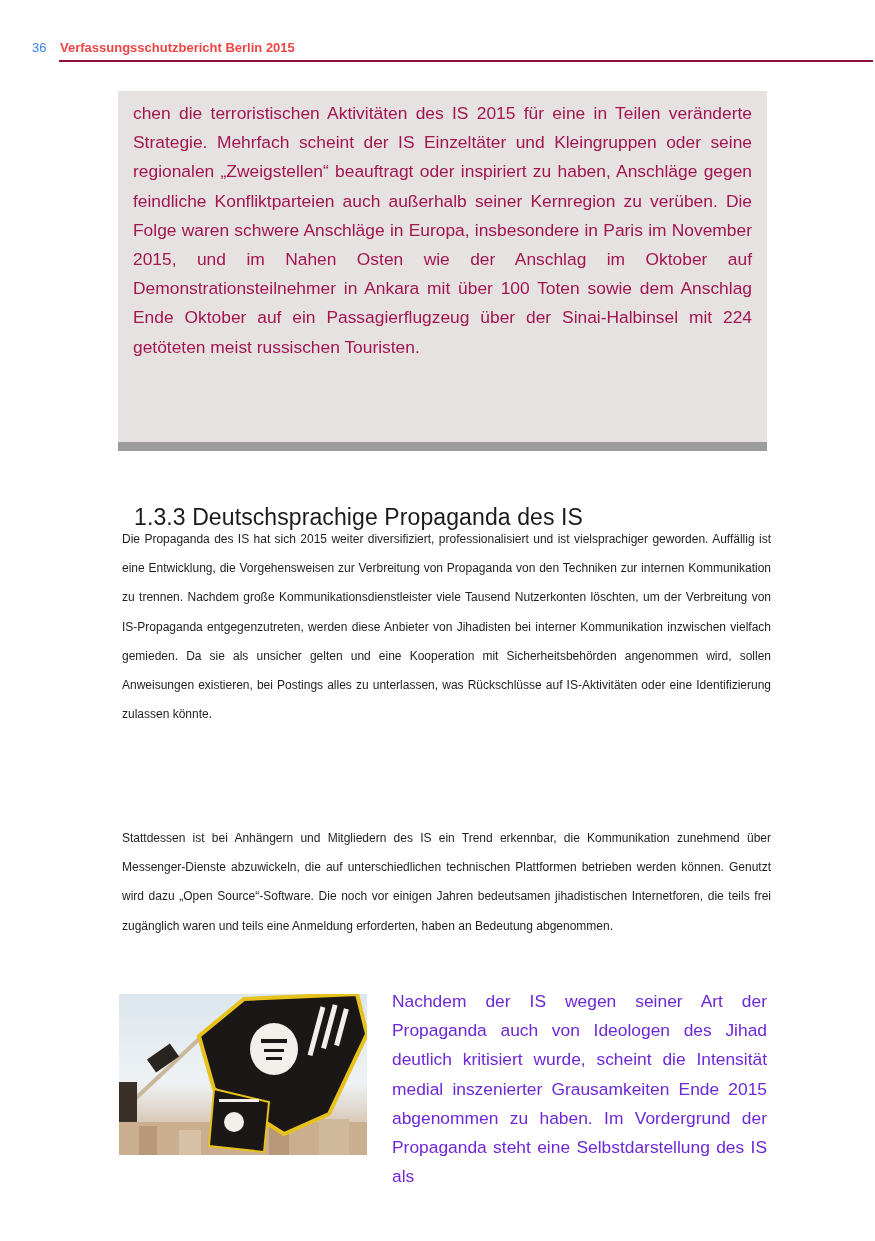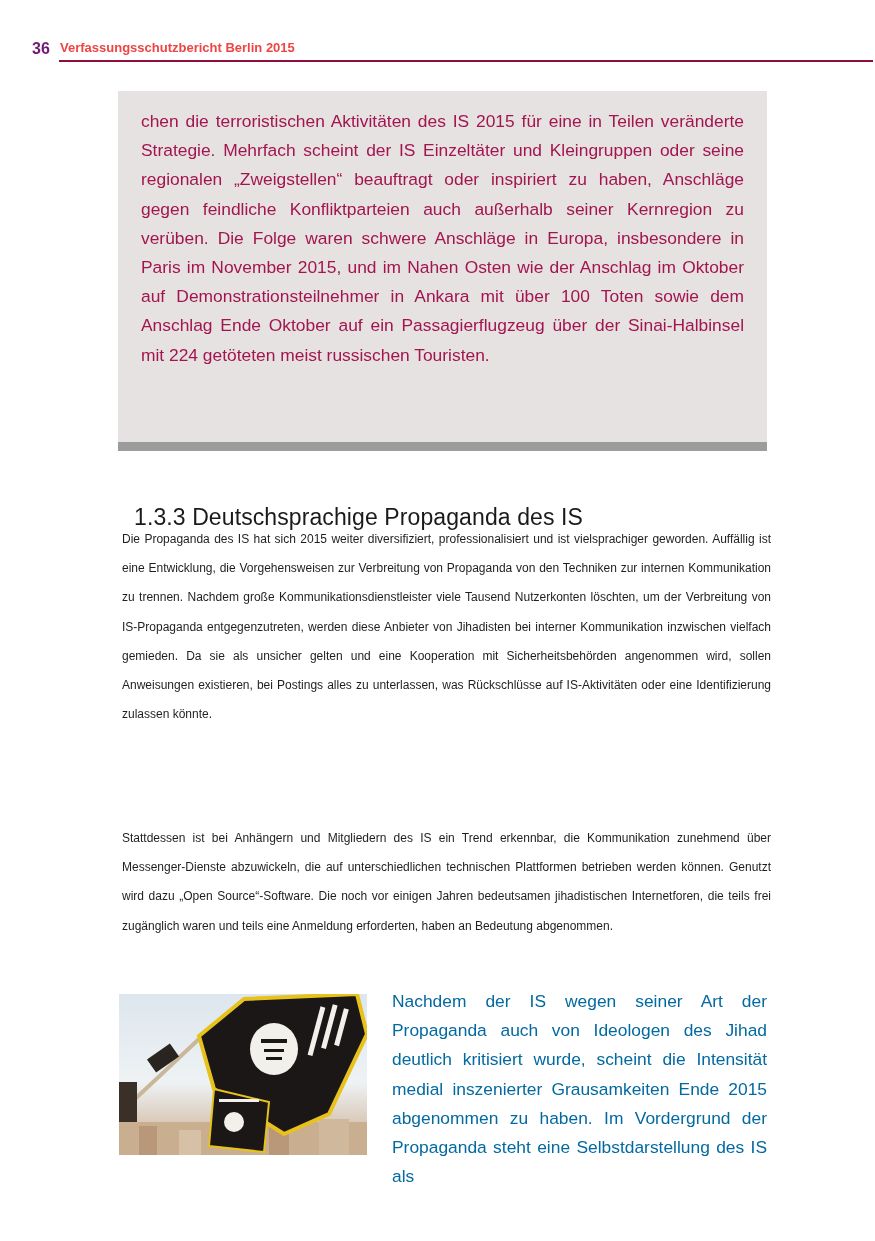--- a/index.html
+++ b/index.html
@@ -7,59 +7,59 @@
       width: 875px; height: 1241px; position: relative; overflow: hidden;
       font-family: "Liberation Sans", "DejaVu Sans", sans-serif;
       color: #1a1a1a;
     }
     .running-header {
       position: absolute; left: 32px; top: 40px; right: 2px;
       height: 24px;
     }
     .running-header .page-num {
       position: absolute; left: 0; top: 0;
-      font-size: 16px; font-weight: bold; color: #701a75;
+      font-size: 13px; font-weight: normal; color: #3b82f6;
     }
     .running-header .title {
       position: absolute; left: 28px; top: 0;
       font-size: 13px; font-weight: bold; color: #ef4444;
     }
     .running-header .rule {
       position: absolute; left: 27px; right: 0; top: 20px;
       height: 2px; background: #8c0f3e;
     }
     .infobox {
       position: absolute; left: 118px; top: 91px; width: 649px; height: 351px;
       background: #e6e2e1;
       box-sizing: border-box; padding: 8px 15px 0 15px;
     }
     .infobox-bottom-bar {
       position: absolute; left: 118px; top: 442px; width: 649px; height: 9px;
       background: #9c9c9c;
     }
     .infobox p {
-      margin: 8px; color: #a3154f; font-size: 17.4px; line-height: 29.2px;
+      margin: 0; color: #a3154f; font-size: 17.4px; line-height: 29.2px;
       text-align: justify;
     }
     .infobox p + p { margin-top: 13px; }
     .section-heading {
       position: absolute; left: 118px; top: 488px; width: 649px;
       font-size: 23px; color: #1a1a1a; margin: 16px; font-weight: normal;
       letter-spacing: 0.1px;
     }
     .body-para {
       position: absolute; left: 118px; width: 649px;
       margin: 4px; font-size: 12px; line-height: 29.2px; color: #1e1e1e;
       text-align: justify;
     }
     .para1 { top: 521px; }
     .para2 { top: 820px; }
     .para3 {
       position: absolute; left: 392px; top: 987px; width: 375px;
-      margin: 0; font-size: 17.4px; line-height: 29.2px; color: #0369a1;
+      margin: 0; font-size: 17.4px; line-height: 29.2px; color: #6d28d9;
       text-align: justify;
     }
     .figure {
       position: absolute; left: 119px; top: 994px; width: 248px; height: 161px;
       overflow: hidden;
       background: linear-gradient(180deg, #dde6ee 0%, #eef2f4 55%, #d9c9b8 80%, #cbb59c 100%);
     }
   </style>
 </head>
 <body>

